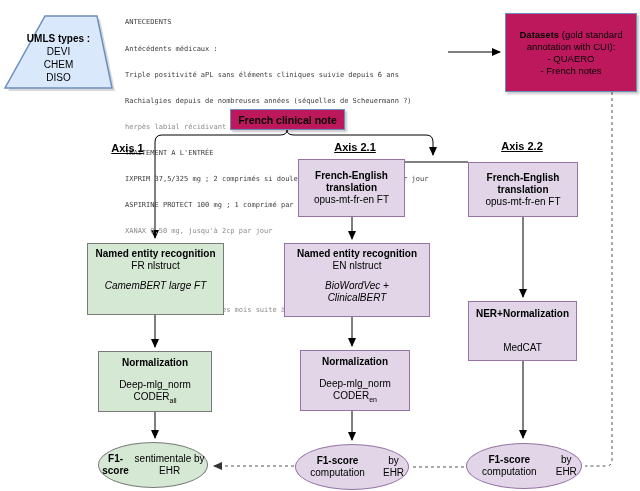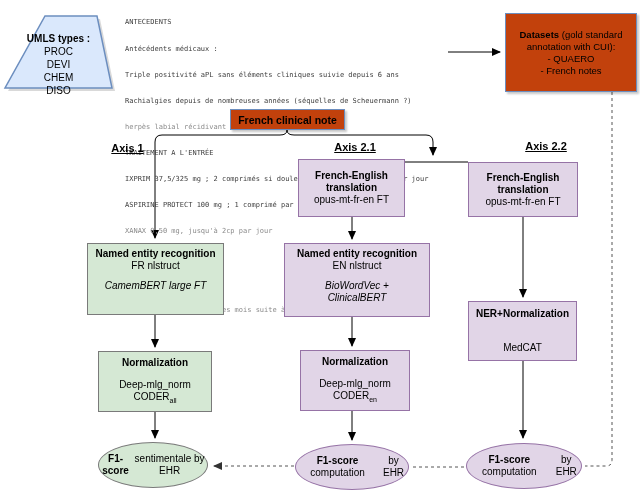--- a/index.html
+++ b/index.html
@@ -1,20 +1,20 @@
 <!DOCTYPE html>
 <html><head>
 <meta charset="utf-8">
 <style>
   html,body{margin:0;padding:0;background:#ffffff;}
   .canvas{position:relative;width:640px;height:491px;background:#ffffff;overflow:hidden;
           font-family:"Liberation Sans",sans-serif;color:#000;}
   svg.layer{position:absolute;left:0;top:0;z-index:1;}
   .node{position:absolute;box-sizing:border-box;z-index:2;text-align:center;font-size:10px;line-height:12px;}
-  .blue{background:#c2410c;border:1px solid #6c8ebf;box-shadow:2px 2px 2px rgba(0,0,0,0.22);}
+  .blue{background:#be185d;border:1px solid #6c8ebf;box-shadow:2px 2px 2px rgba(0,0,0,0.22);}
   .green{background:#d5e8d4;border:1px solid #7a7a7a;}
   .purple{background:#e1d5e7;border:1px solid #9673a6;}
   .ellipse{border-radius:50%;display:flex;flex-direction:row;align-items:center;justify-content:center;}
   .flexc{display:flex;flex-direction:column;align-items:center;justify-content:center;}
   .b{font-weight:bold;}
   .i{font-style:italic;}
   .axis-label{position:absolute;z-index:2;font-size:11px;font-weight:bold;text-decoration:underline;text-align:center;}
   .note-text{position:absolute;left:125px;top:1px;z-index:2;font-family:"DejaVu Sans Mono",monospace;
              font-size:7px;line-height:8.7px;white-space:pre;color:#3d3d3d;}
   .note-text .dim{color:#8b8b8b;}
@@ -59,21 +59,20 @@
     <path d="M523,217 V297" stroke="#000" fill="none" marker-end="url(#ah)"></path>
     <path d="M523,361 V438" stroke="#000" fill="none" marker-end="url(#ah)"></path>
 
     <path d="M612,92 V460 Q612,466 606,466 H585" stroke="#555" fill="none" stroke-dasharray="3,3"></path>
     <path d="M464,467 H413" stroke="#555" fill="none" stroke-dasharray="3,3"></path>
     <path d="M294,466 H214" stroke="#555" fill="none" stroke-dasharray="3,3" marker-end="url(#ahd)"></path>
   </svg>
 
   <div class="trap-text">
     <div class="b">UMLS types :</div>
-    <div>PROC</div>
     <div>DEVI</div>
     <div>CHEM</div>
     <div>DISO</div>
   </div>
 
   <div class="note-text">
     <div>ANTECEDENTS</div>
     <div>Antécédents médicaux :</div>
     <div>Triple positivité aPL sans éléments cliniques suivie depuis 6 ans</div>
     <div>Rachialgies depuis de nombreuses années (séquelles de Scheuermann ?)</div>
@@ -93,21 +92,21 @@
     </div>
     <div>annotation with CUI):</div>
     <div>- QUAERO</div>
     <div>- French notes</div>
   </div>
 
   <div class="node blue flexc b" style="left:230px;top:109px;width:115px;height:21px;font-size:10.5px;">French clinical note</div>
 
   <div class="axis-label" style="left:100px;top:142px;width:55px;">Axis 1</div>
   <div class="axis-label" style="left:325px;top:141px;width:60px;">Axis 2.1</div>
-  <div class="axis-label" style="left:516px;top:140px;width:60px;">Axis 2.2</div>
+  <div class="axis-label" style="left:492px;top:140px;width:60px;">Axis 2.2</div>
 
   <div class="node green" style="left:87px;top:243px;width:137px;height:72px;padding-top:4px;">
     <div class="b">Named entity recognition</div>
     <div>FR nlstruct</div>
     <div class="spacer8"></div>
     <div class="i">CamemBERT large FT</div>
   </div>
 
   <div class="node green" style="left:98px;top:351px;width:114px;height:61px;padding-top:5px;">
     <div class="b">Normalization</div>

